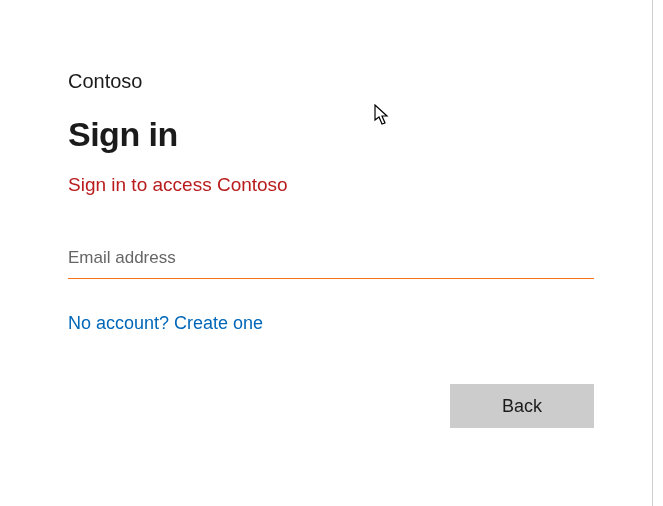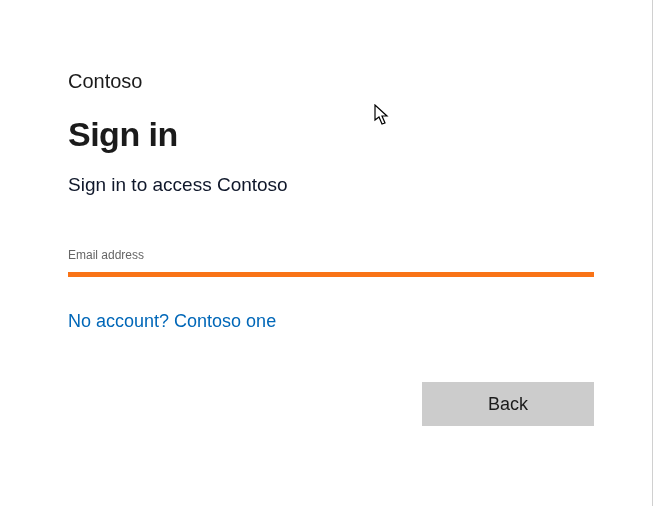--- a/index.html
+++ b/index.html
@@ -36,28 +36,28 @@
     .title {
       font-size: 34px;
       font-weight: 600;
       color: #1b1b1b;
       margin-bottom: 20px;
       letter-spacing: -0.5px;
     }
     .subtitle {
       font-size: 19px;
       font-weight: 400;
-      color: #0f172a;
+      color: #b91c1c;
       margin-bottom: 46px;
     }
     .email-input {
       width: 526px;
       border: none;
-      border-bottom: 5px solid #f97316;
-      font-size: 12px;
+      border-bottom: 1px solid #f97316;
+      font-size: 17px;
       font-family: inherit;
       padding: 6px 0 10px 0;
       outline: none;
       background: transparent;
       color: #000000;
     }
     .email-input::placeholder {
       color: #666666;
       font-weight: 400;
     }
@@ -70,21 +70,21 @@
       cursor: pointer;
     }
     .button-row {
       display: flex;
       justify-content: flex-end;
       gap: 8px;
       margin-top: 50px;
       width: 526px;
     }
     .btn {
-      width: 172px;
+      width: 144px;
       height: 44px;
       border: none;
       font-size: 18px;
       font-family: inherit;
       cursor: pointer;
       display: flex;
       align-items: center;
       justify-content: center;
     }
     .btn-back {
@@ -108,21 +108,21 @@
 <div class="right-border"></div>
 
 <div class="container">
   <div class="brand">Contoso</div>
   <h1 class="title">Sign in</h1>
   <div class="subtitle">Sign in to access Contoso</div>
 
   <input type="text" class="email-input" placeholder="Email address" style="">
 
   <div>
-    <a class="create-link">No account? Contoso one</a>
+    <a class="create-link">No account? Create one</a>
   </div>
 
   <div class="button-row">
     <button class="btn btn-back">Back</button>
   </div>
 </div>
 
 <svg class="cursor" width="18" height="22" viewBox="0 0 18 22">
   <path d="M 1 1 L 1 16 L 5 13 L 8 20 L 11 19 L 8 12 L 13 12 Z" fill="#ffffff" stroke="#000000" stroke-width="1.2"></path>
 </svg>

